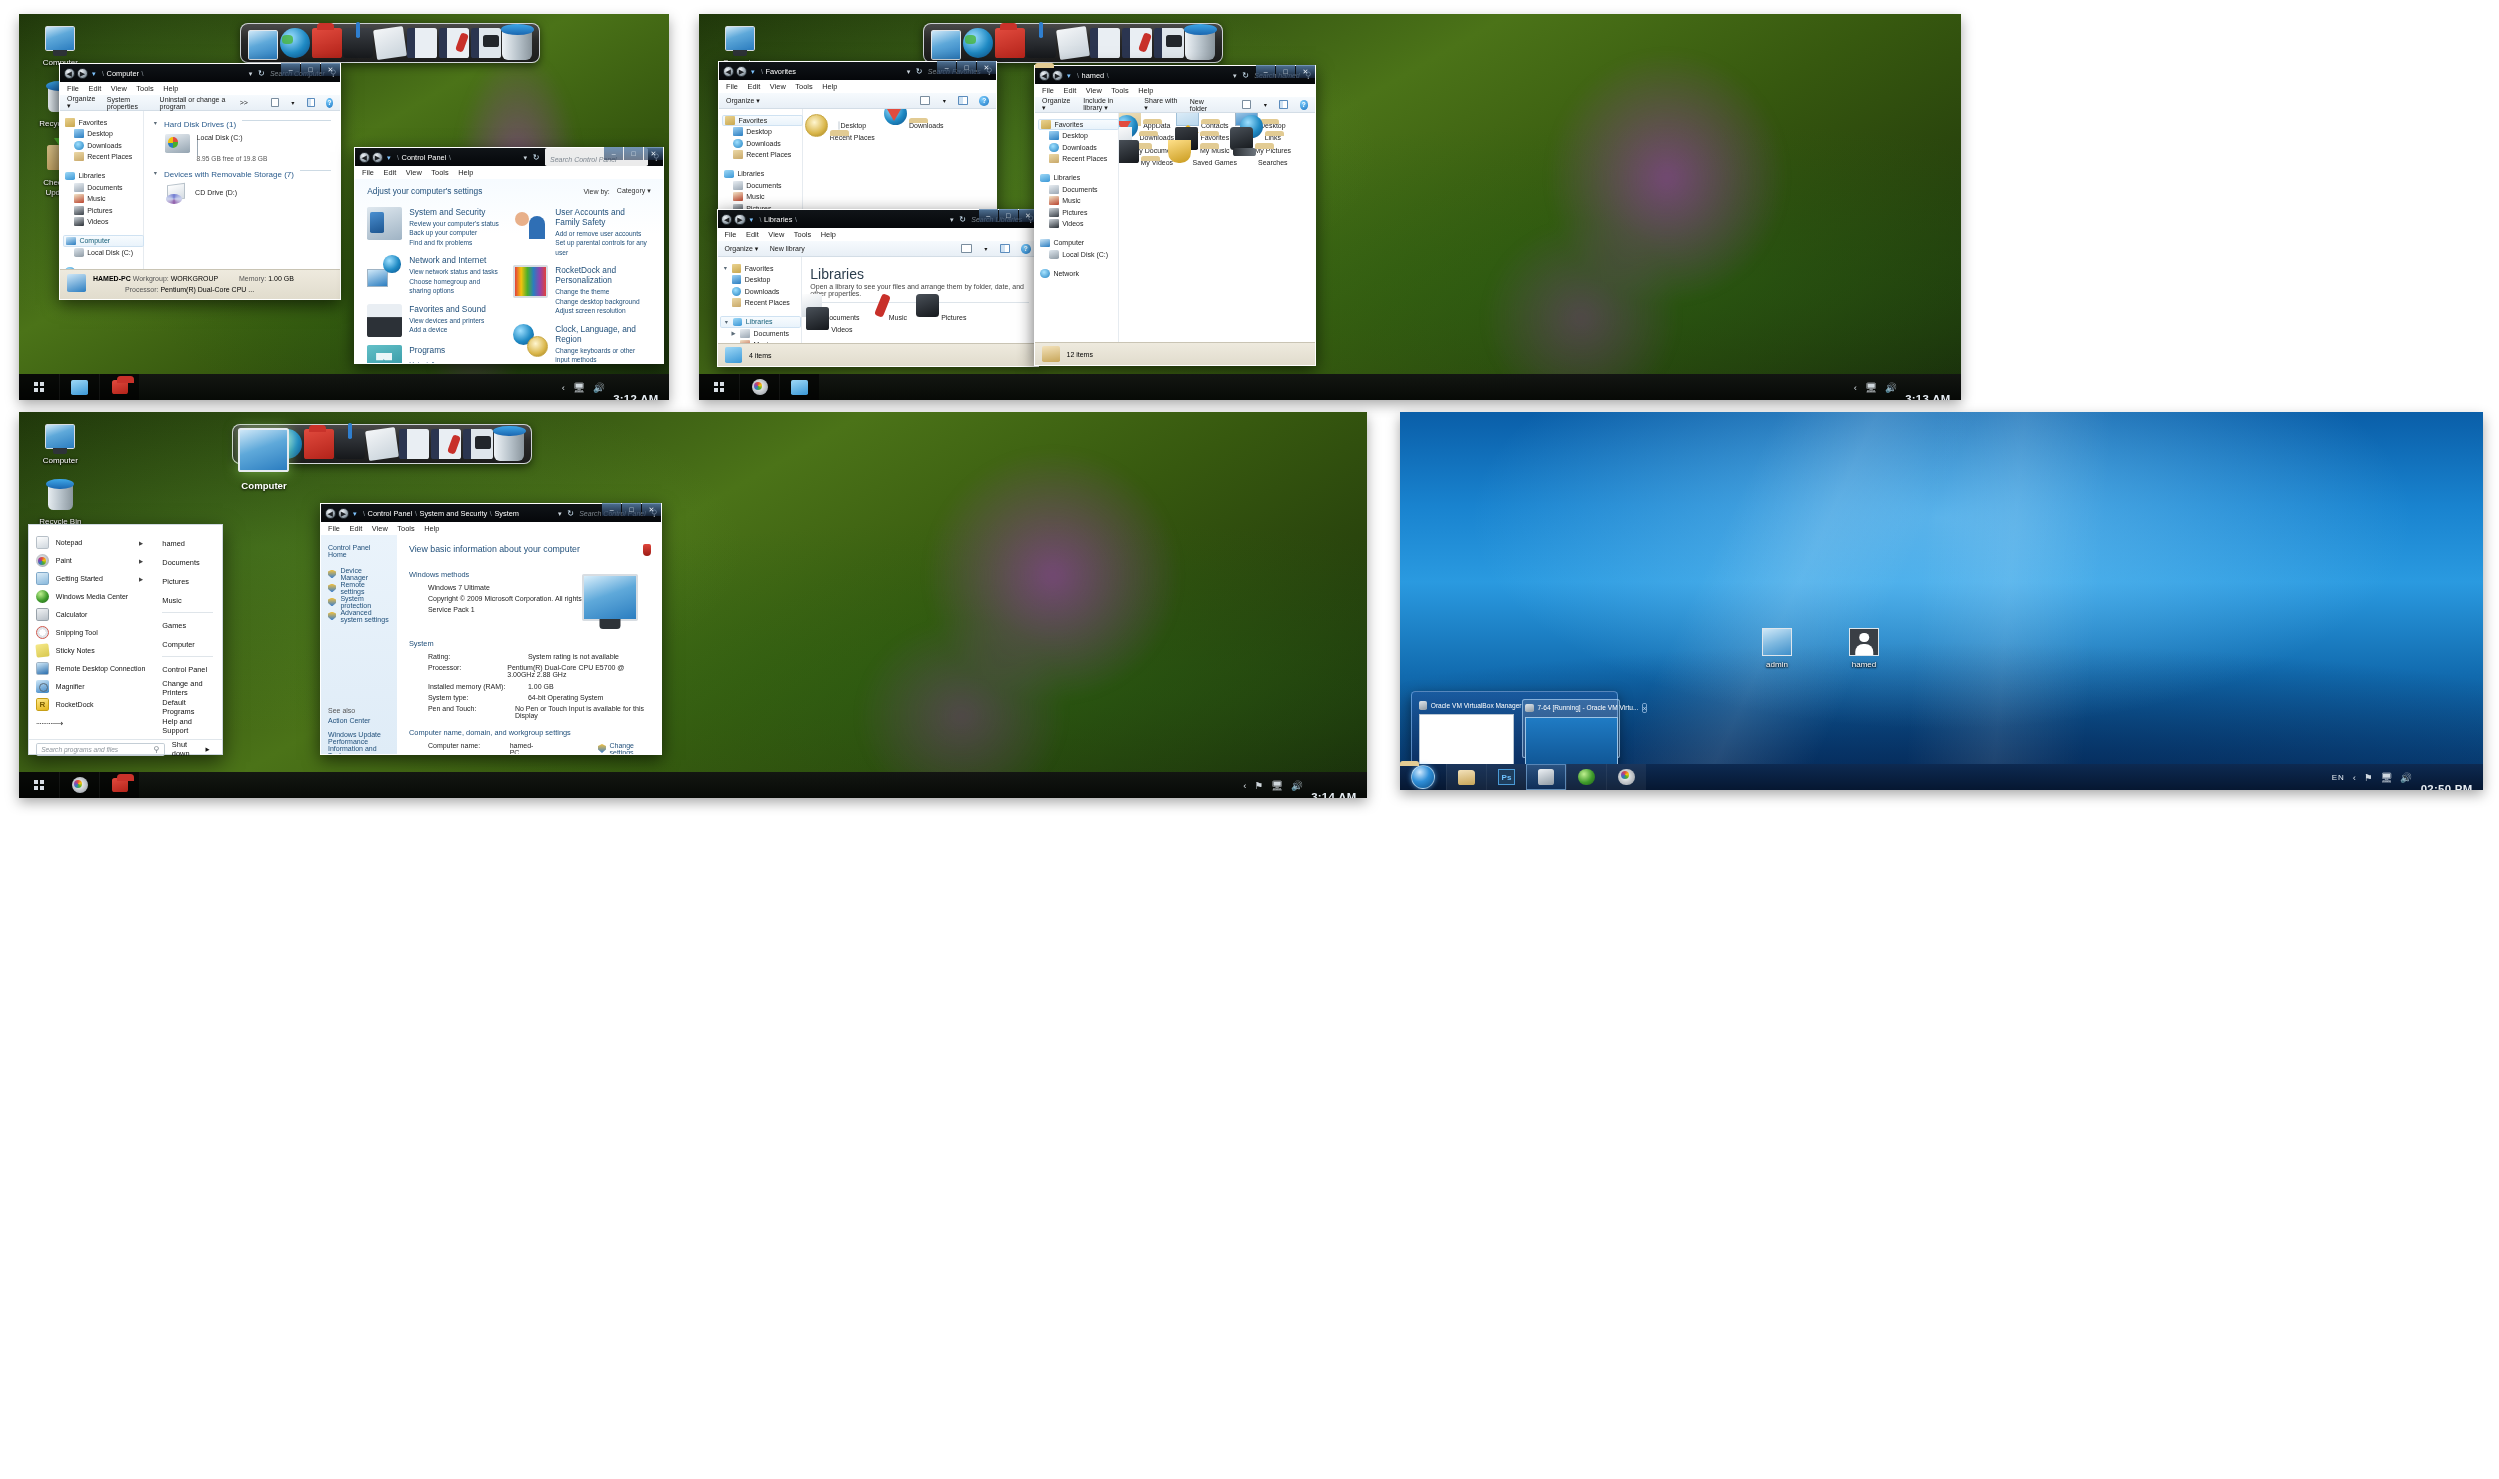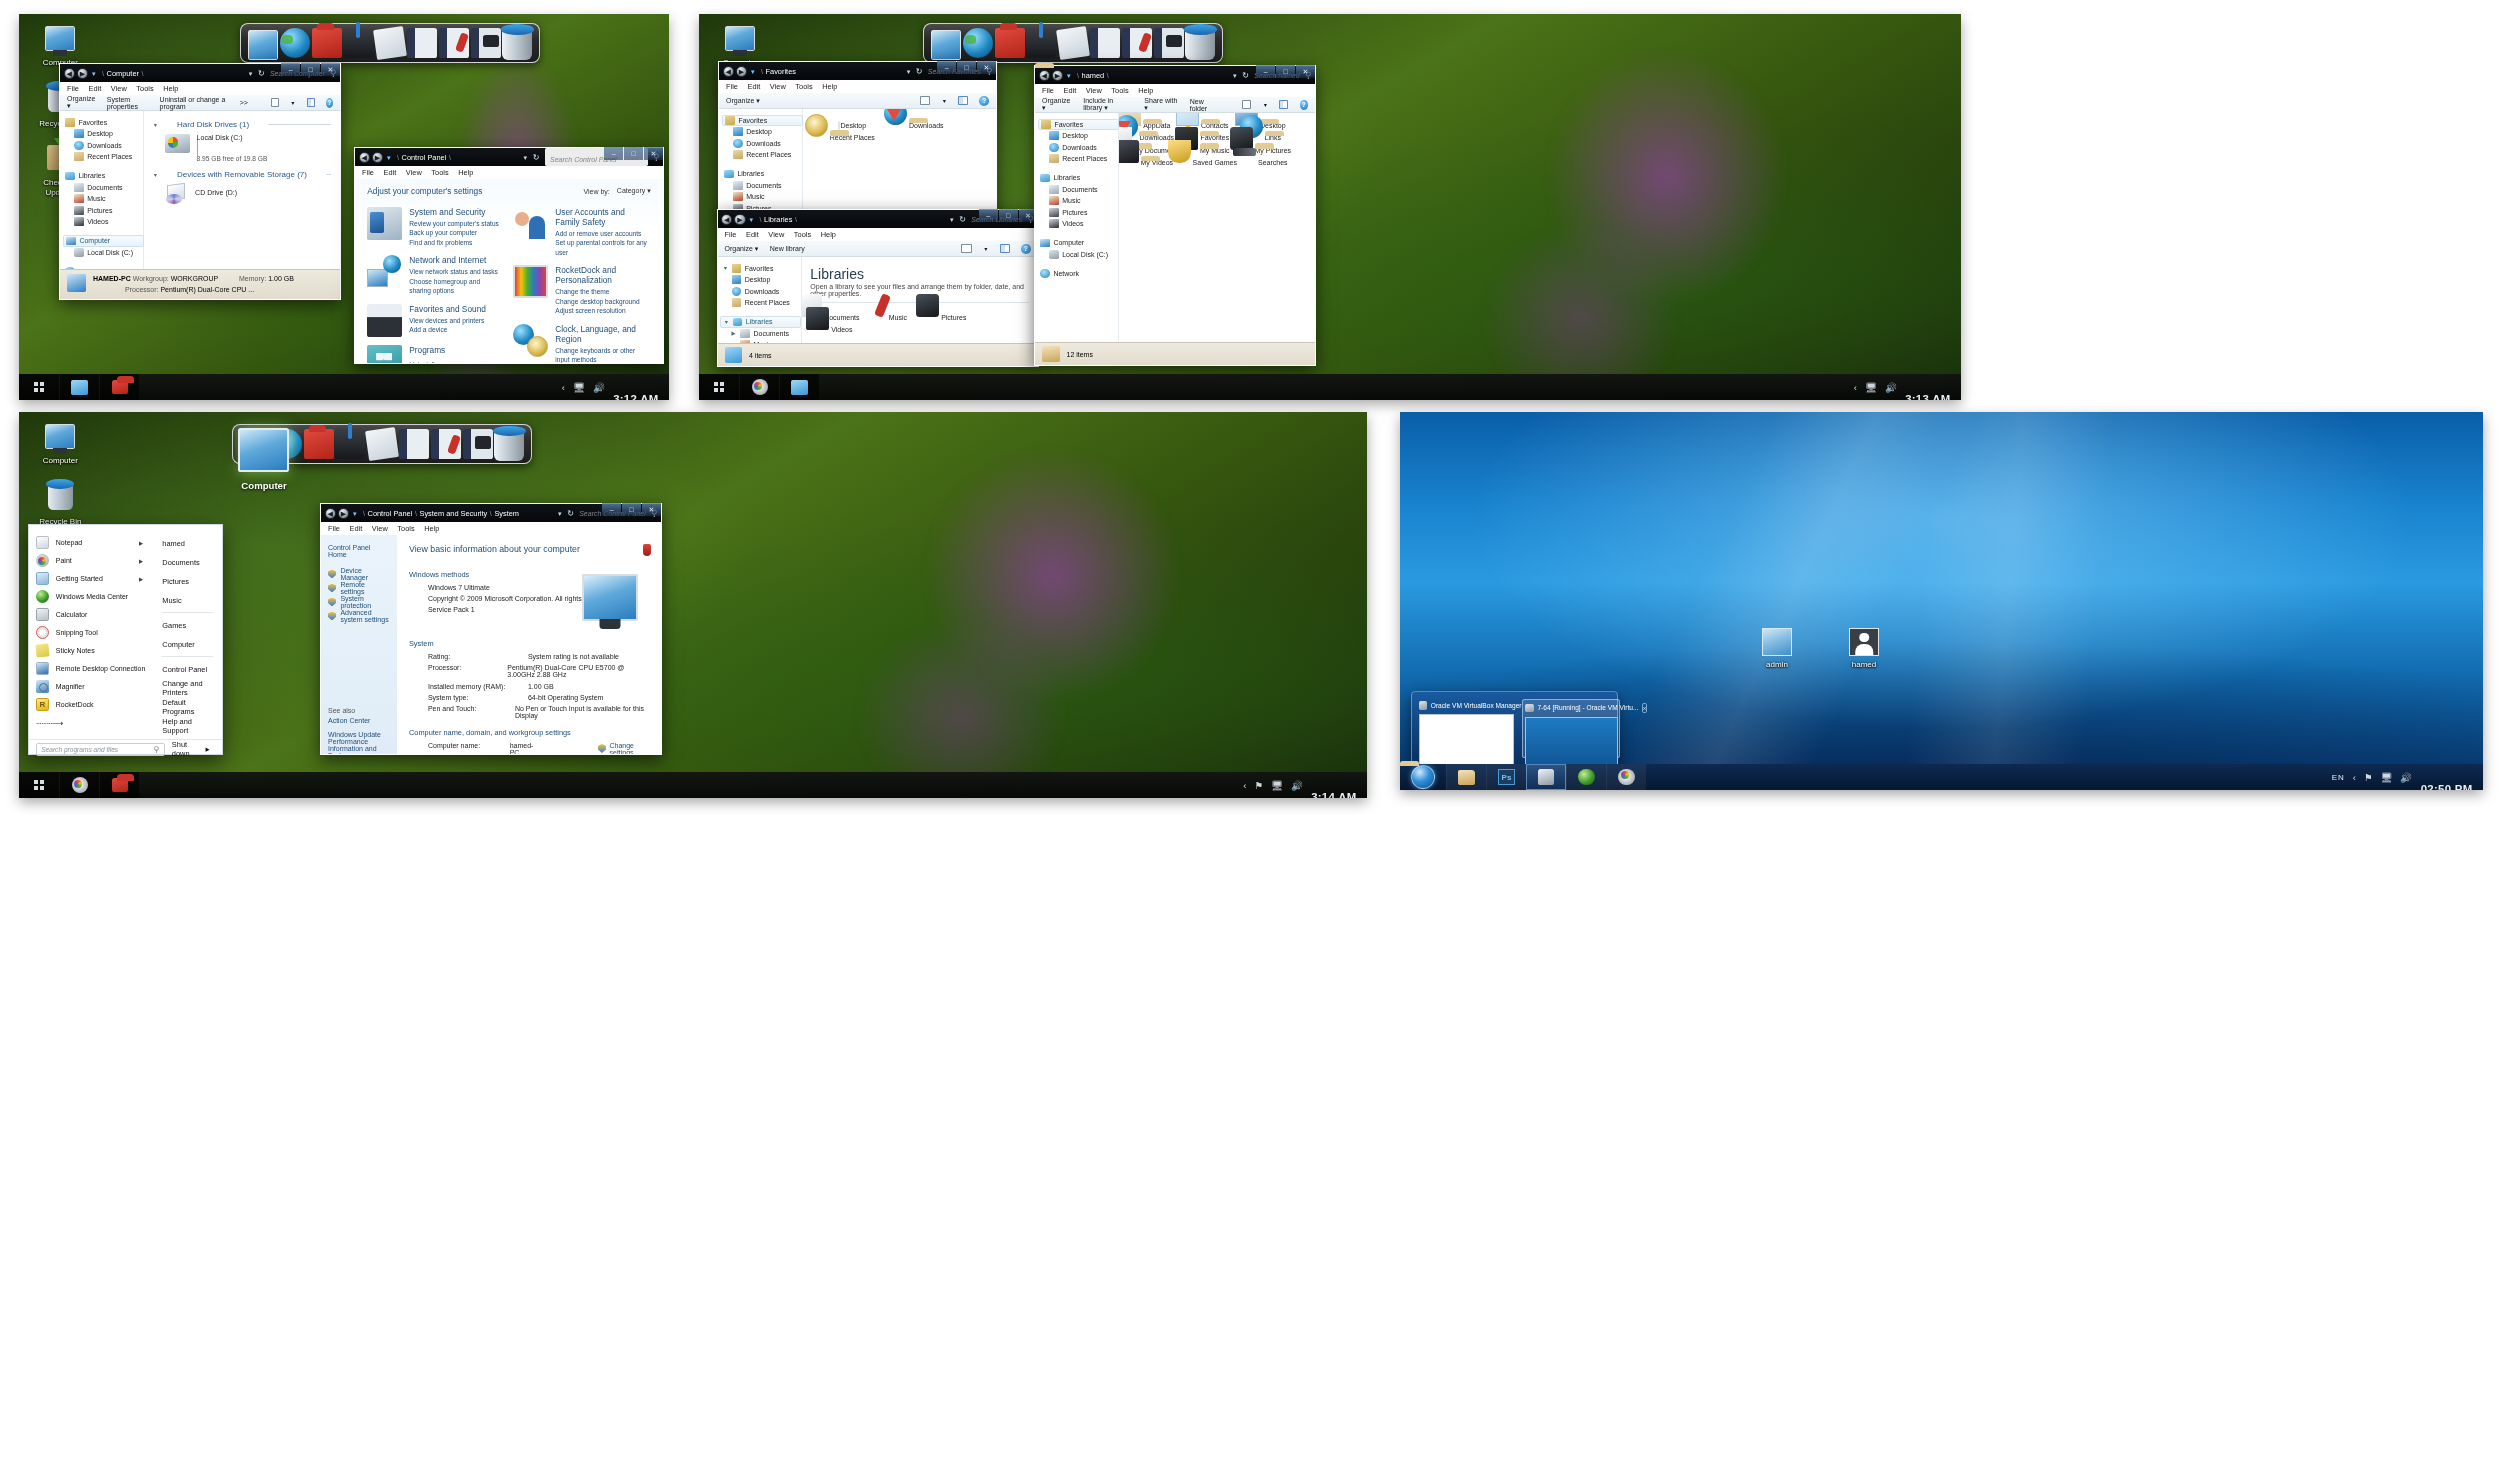--- a/index.html
+++ b/index.html
@@ -135,21 +135,21 @@
   .ni-doc{background:linear-gradient(160deg,#e9eef3,#9aa7b3);}
   .ni-mus{background:linear-gradient(160deg,#f2e6c9,#b9442f);}
   .ni-pic{background:linear-gradient(160deg,#cfd6dc,#3b4148);}
   .ni-vid{background:linear-gradient(160deg,#cfd6dc,#2b3036);}
   .ni-comp{background:linear-gradient(160deg,#cfe8f8,#2b7dc0);}
   .ni-disk{background:linear-gradient(160deg,#dfe7ee,#8e9aa4);border-radius:1.8px;}
   .ni-net{background:radial-gradient(circle at 40% 35%,#a9e4ff,#1f7fc0);border-radius:50%;}
   .tri { font-size:5.3px; color:#5b6b78; width:5.3px; display:inline-block; }
 
   .win .content { flex:1; padding:7px 8.8px; overflow:hidden; font-size:7px; color:#1d1d1d; }
-  .grp { display:flex; align-items:center; gap:19px; color:#2a5b8c; font-size:8px; margin:1.8px 0 4.4px;}
+  .grp { display:flex; gap:6px; color:#2a5b8c; font-size:8px; margin:1.8px 0 4.4px;}
   .grp .ln { flex:1; height:0.9px; background:#cddae4; }
   .drive { display:flex; gap:7px; align-items:flex-start; margin:0 0 8.8px 12.3px;}
   .drv-ico{width:24.5px;height:19px;border-radius:1.8px;background:linear-gradient(160deg,#e9eef3,#93a3b0);position:relative;}
   .drv-ico:after{content:"";position:absolute;left:2.6px;top:3.5px;width:10.5px;height:10.5px;border-radius:50%;
     background:conic-gradient(#e24b3e 0 25%,#4caf2a 0 50%,#2b7dc0 0 75%,#f4c20d 0);}
   .cd-ico{width:23px;height:21px;position:relative;}
   .cd-ico:before{content:"";position:absolute;left:1.8px;top:0;width:16px;height:14px;background:linear-gradient(160deg,#fff,#d6dde3);transform:skewY(-8deg);border:0.9px solid #b8c2ca;}
   .cd-ico:after{content:"";position:absolute;left:0.9px;top:10.5px;width:16px;height:9.6px;border-radius:50%;
     background:conic-gradient(#6f7ad0,#cfd6ee,#8e5aa8,#cfd6ee,#6f7ad0);}
   .bar { width:95px;height:8px;border:0.9px solid #9aa7b2; background:#eef2f5; margin:1.8px 0; border-radius:0.9px;}

